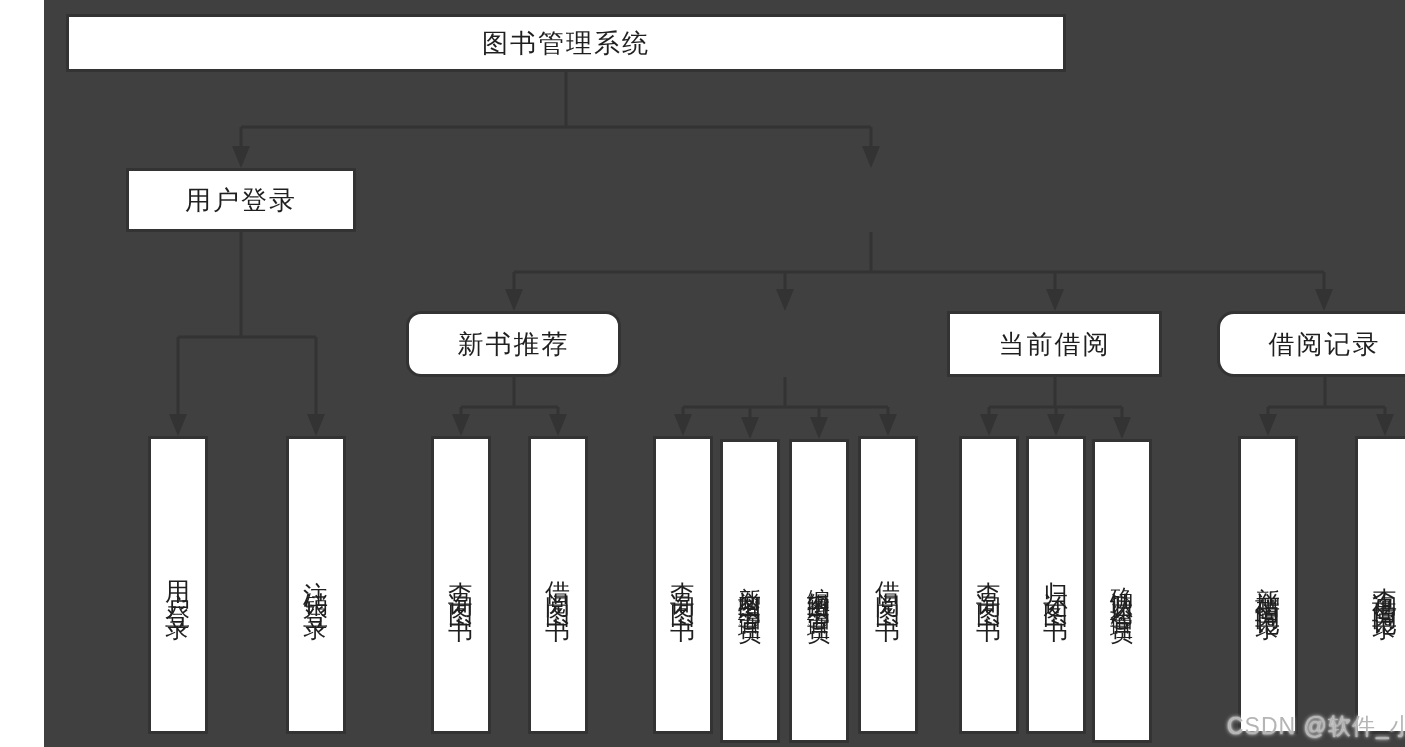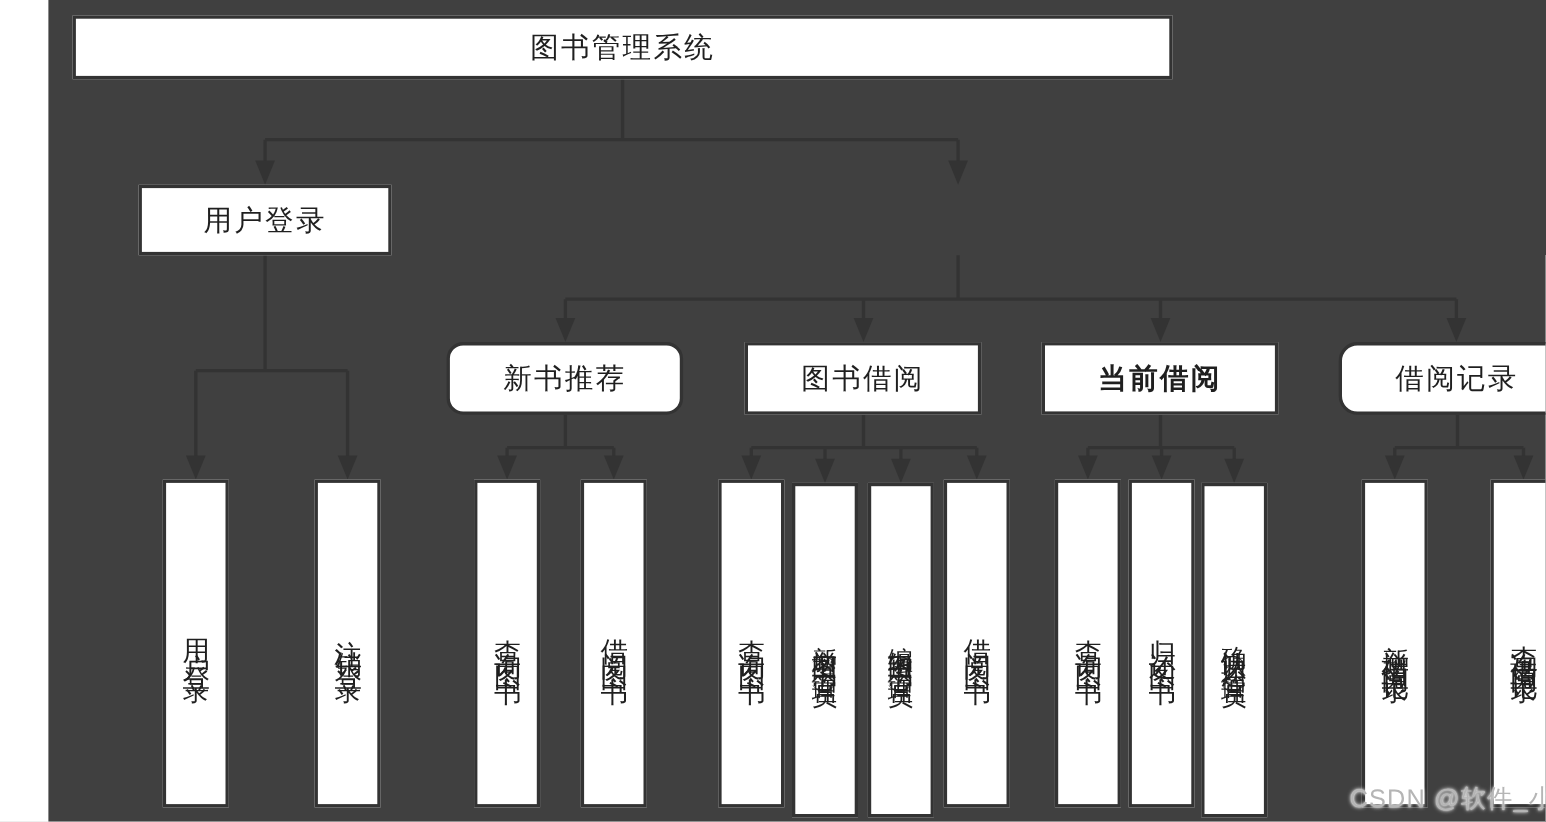--- a/index.html
+++ b/index.html
@@ -100,22 +100,21 @@
       <polygon points="1215,414 1233,414 1224,436"></polygon>
       <polygon points="1332,414 1350,414 1341,436"></polygon>
     </g>
   </svg>
 
   <div class="hbox" style="left:22px; top:14px; width:1000px; height:58px;">图书管理系统</div>
 
   <div class="hbox" style="left:82px; top:168px; width:230px; height:64px;">用户登录</div>
 
   <div class="hbox" style="left:362px; top:311px; width:215px; height:66px;border-radius:15px;">新书推荐</div>
-  <div class="hbox" style="left:633px; top:311px; width:215px; height:66px;">图书借阅</div>
-  <div class="hbox" style="left:903px; top:311px; width:215px; height:66px;font-weight:bold;">当前借阅</div>
+  <div class="hbox" style="left:903px; top:311px; width:215px; height:66px;">当前借阅</div>
   <div class="hbox" style="left:1173px; top:311px; width:215px; height:66px;border-radius:17px;">借阅记录</div>
 
   <div class="vbox" style="left:104px; top:436px;">用户登录</div>
   <div class="vbox" style="left:242px; top:436px;">注销登录</div>
 
   <div class="vbox" style="left:387px; top:436px;">查询图书</div>
   <div class="vbox" style="left:484px; top:436px;">借阅图书</div>
 
   <div class="vbox" style="left:609px; top:436px;">查询图书</div>
   <div class="vbox tall" style="left:676px; top:439px;">新增图书（管理员）</div>

